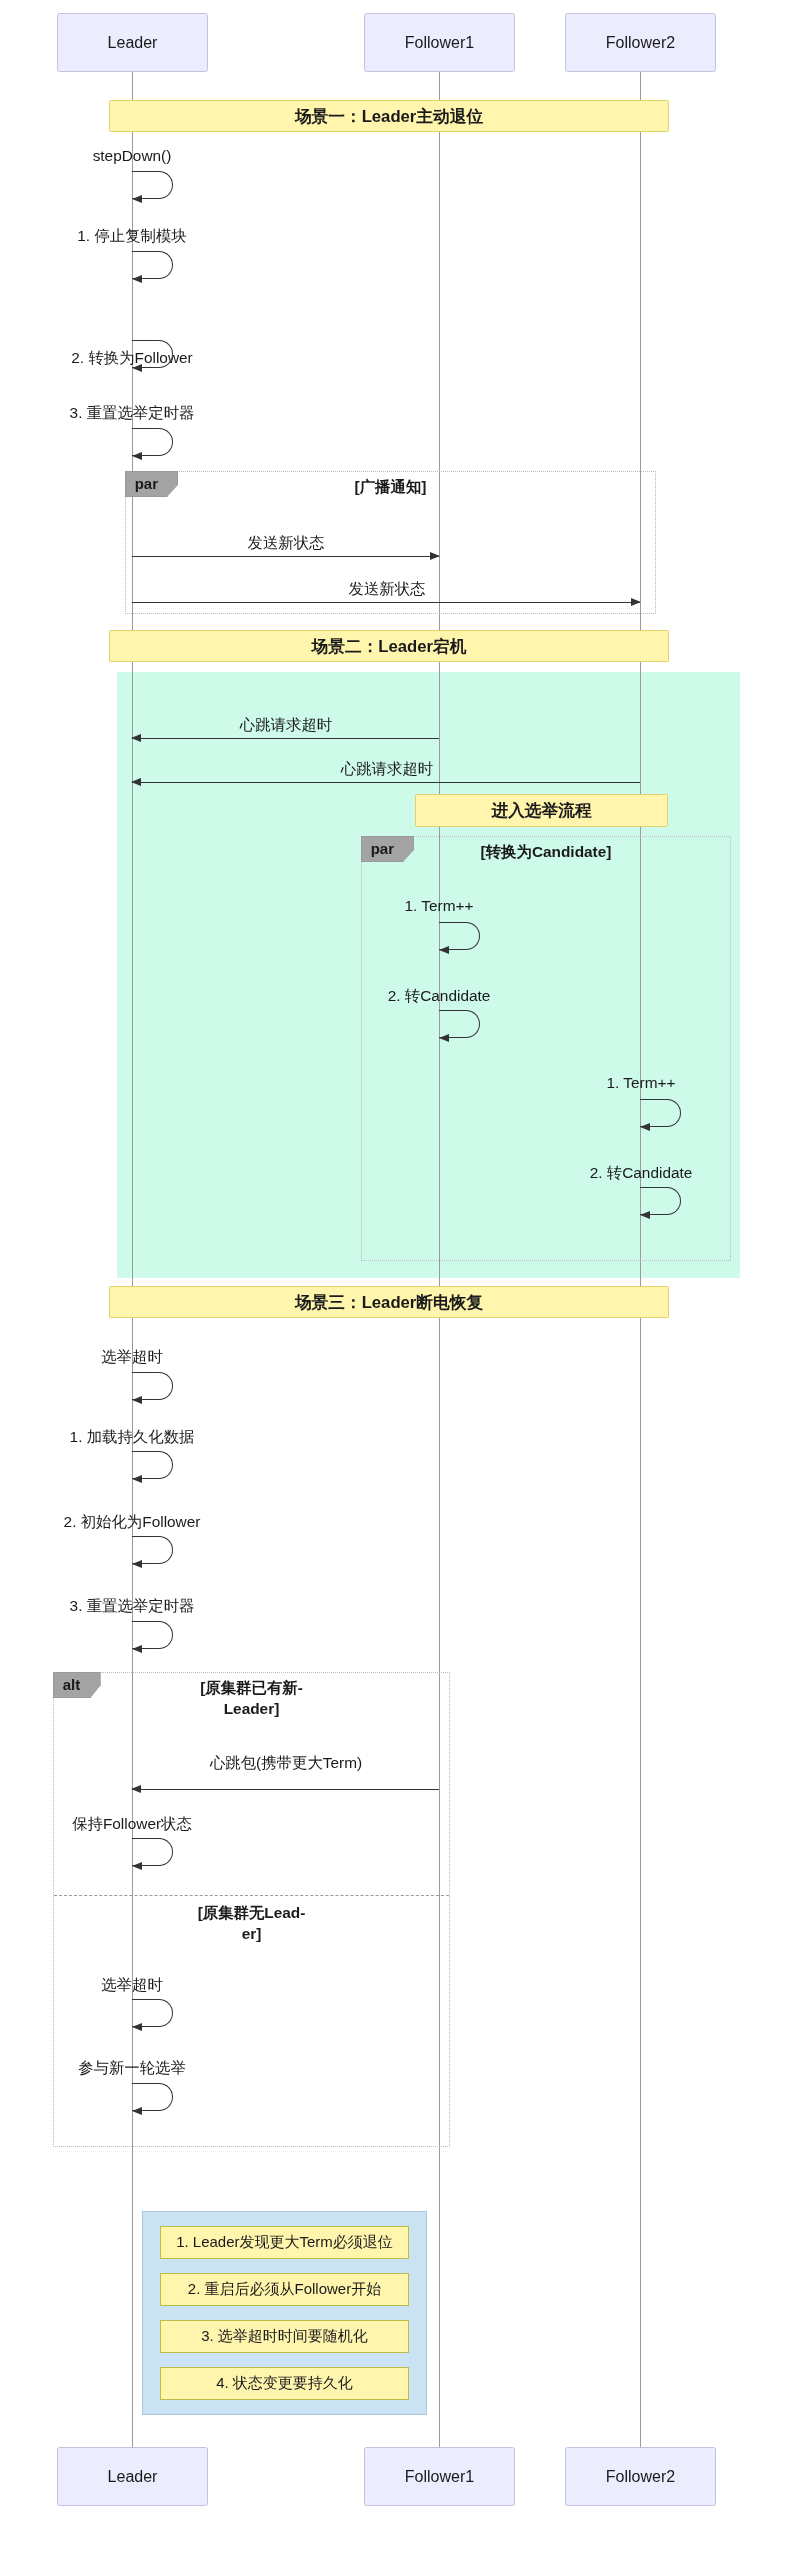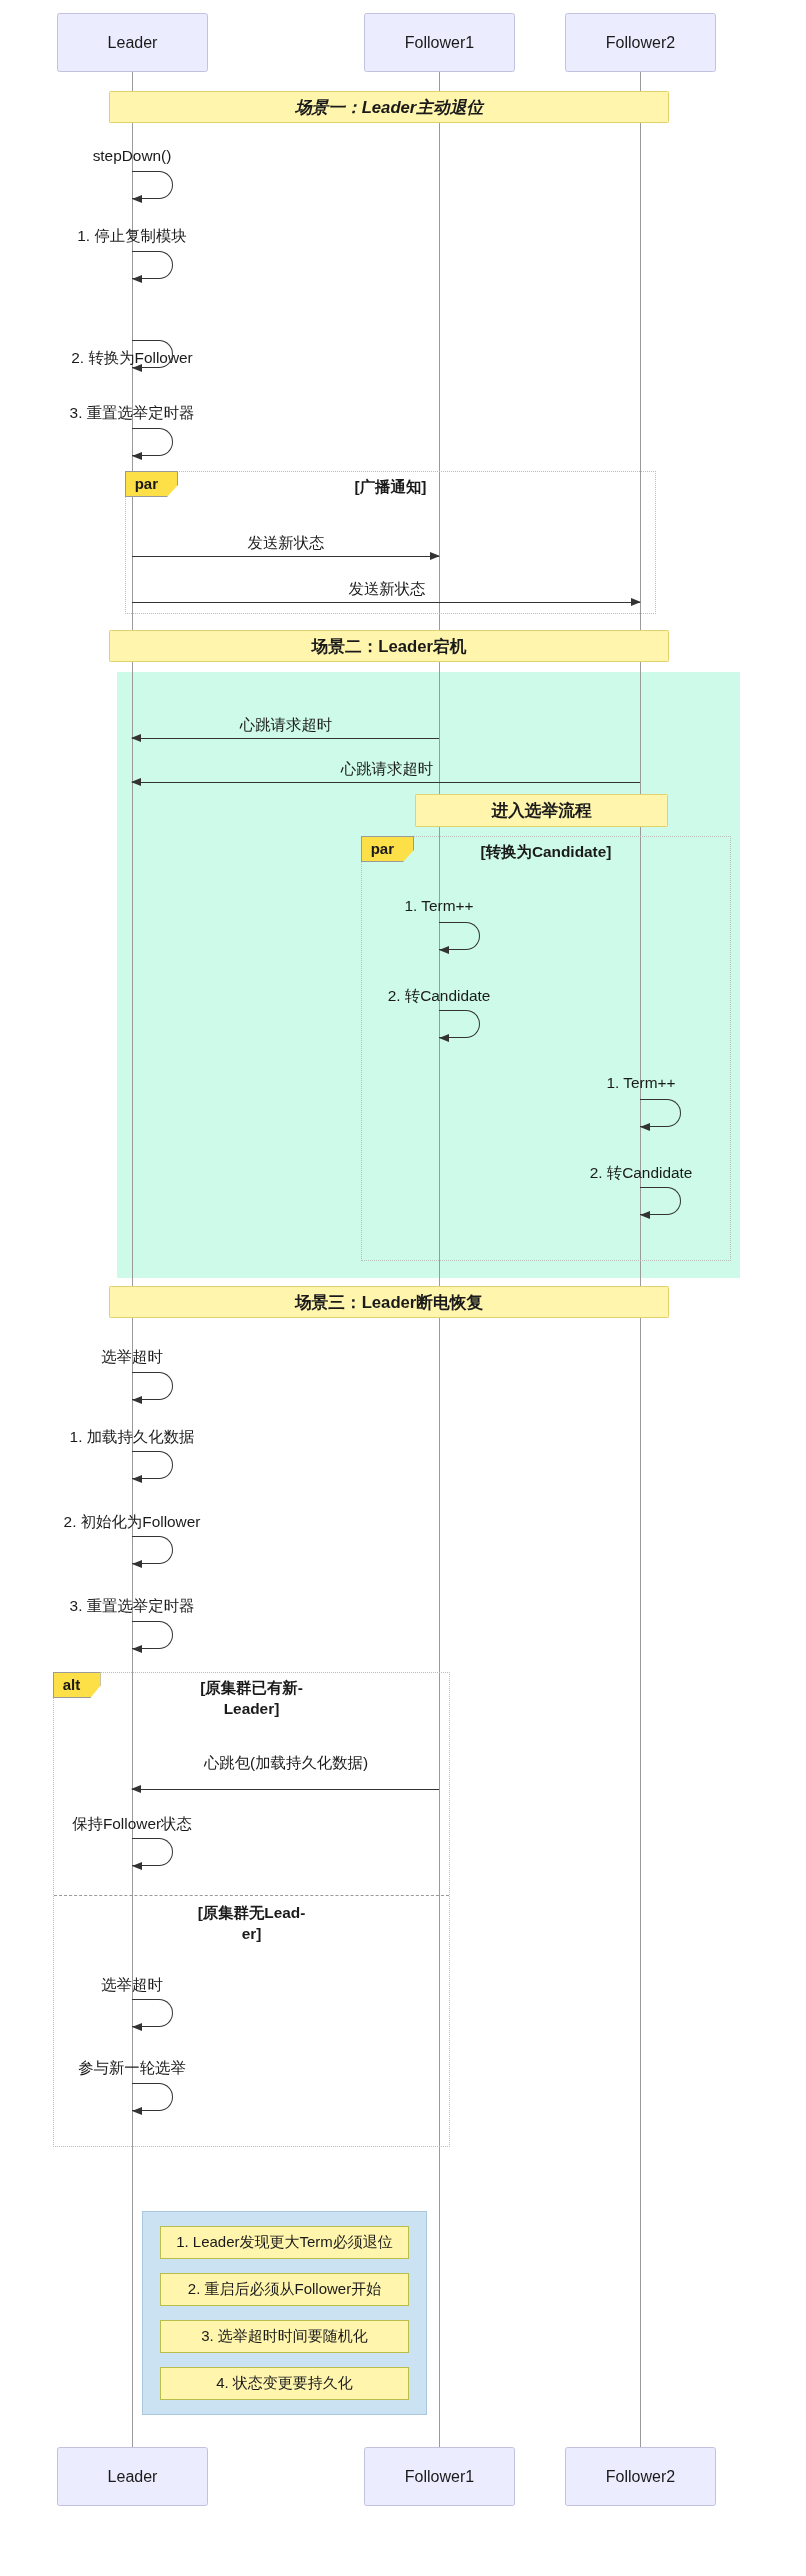--- a/index.html
+++ b/index.html
@@ -11,21 +11,21 @@
            border-radius:2.6px; display:flex; align-items:center; justify-content:center; font-size:16px; }
   .lifeline { position:absolute; width:1.3px; background:#9a9a9a; top:72px; height:2375px; }
 
   .banner { position:absolute; left:109px; width:560px; height:32px; background:#FFF5AD; border:0.6px solid #e2d26c;
             border-radius:1.3px; display:flex; align-items:center; justify-content:center; font-size:16.7px; font-weight:600; }
   .banner.small { left:415px; width:253px; height:33px; }
 
   .hl-rect { position:absolute; left:117px; top:672px; width:623px; height:606px; background:#CDFAE9; }
 
   .frame { position:absolute; border:1.3px dotted #bcbcbc; }
-  .frame-label { position:absolute; top:-1.3px; left:-1.3px; background:#fde047; border:0.6px solid #9a9a9a;
+  .frame-label { position:absolute; top:-1.3px; left:-1.3px; background:#a3a3a3; border:0.6px solid #9a9a9a;
                  font-weight:bold; font-size:15px; padding:3.2px 19.3px 4.5px 9px;
                  clip-path:polygon(0 0,100% 0,100% 52%,78% 100%,0 100%); }
   .frame-cond { position:absolute; left:50%; transform:translateX(-50%); top:5.1px; font-weight:bold;
                 font-size:15.4px; text-align:center; line-height:1.35; white-space:nowrap; }
   .divider { position:absolute; left:0; width:100%; border-top:1.3px dashed #9a9a9a; }
 
   .msg-text { position:absolute; transform:translateX(-50%); font-size:15.4px; white-space:nowrap; }
   .msg-line { position:absolute; height:1.3px; background:#333; }
   .msg-line.arr-r::after { content:""; position:absolute; right:-1.3px; top:-3.9px; width:0; height:0;
                            border-top:4.5px solid transparent; border-bottom:4.5px solid transparent; border-left:10.3px solid #333; }
@@ -69,21 +69,21 @@
       <div>[原集群已有新-</div>
       <div>Leader]</div>
     </div>
     <div class="divider" style="top:222px;"></div>
     <div class="frame-cond" style="top:230px;">
       <div>[原集群无Lead-</div>
       <div>er]</div>
     </div>
   </div>
 
-  <div class="banner" style="top:91px;font-style:italic;">场景一：Leader主动退位</div>
+  <div class="banner" style="top:100px;">场景一：Leader主动退位</div>
   <div class="banner small" style="top:794px;">进入选举流程</div>
   <div class="banner" style="top:630px;">场景二：Leader宕机</div>
   <div class="banner" style="top:1286px;">场景三：Leader断电恢复</div>
 
   <div class="msg-text" style="left:132px; top:147px;">stepDown()</div>
   <div class="self-loop" style="left:132px; top:171px;"></div>
   <div class="msg-text" style="left:132px; top:226px;">1. 停止复制模块</div>
   <div class="self-loop" style="left:132px; top:251px;"></div>
   <div class="msg-text" style="left:132px; top:300px;margin-top:48px;">2. 转换为Follower</div>
   <div class="self-loop" style="left:132px; top:340px;"></div>
@@ -112,21 +112,21 @@
 
   <div class="msg-text" style="left:132px; top:1347px;">选举超时</div>
   <div class="self-loop" style="left:132px; top:1372px;"></div>
   <div class="msg-text" style="left:132px; top:1427px;">1. 加载持久化数据</div>
   <div class="self-loop" style="left:132px; top:1451px;"></div>
   <div class="msg-text" style="left:132px; top:1512px;">2. 初始化为Follower</div>
   <div class="self-loop" style="left:132px; top:1536px;"></div>
   <div class="msg-text" style="left:132px; top:1596px;">3. 重置选举定时器</div>
   <div class="self-loop" style="left:132px; top:1621px;"></div>
 
-  <div class="msg-text" style="left:286px; top:1753px;">心跳包(加载持久化数据)</div>
+  <div class="msg-text" style="left:286px; top:1753px;">心跳包(携带更大Term)</div>
   <div class="msg-line arr-l" style="left:132px; top:1789px; width:307px;"></div>
   <div class="msg-text" style="left:132px; top:1814px;">保持Follower状态</div>
   <div class="self-loop" style="left:132px; top:1838px;"></div>
 
   <div class="msg-text" style="left:132px; top:1975px;">选举超时</div>
   <div class="self-loop" style="left:132px; top:1999px;"></div>
   <div class="msg-text" style="left:132px; top:2058px;">参与新一轮选举</div>
   <div class="self-loop" style="left:132px; top:2083px;"></div>
 
   <div class="note-box">

